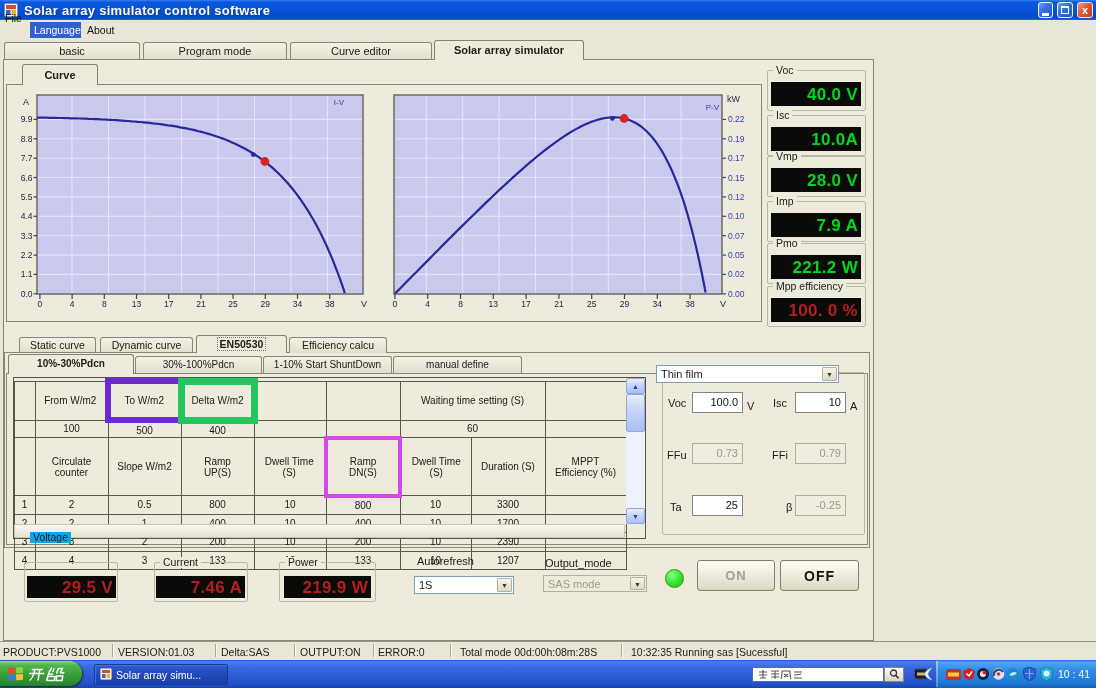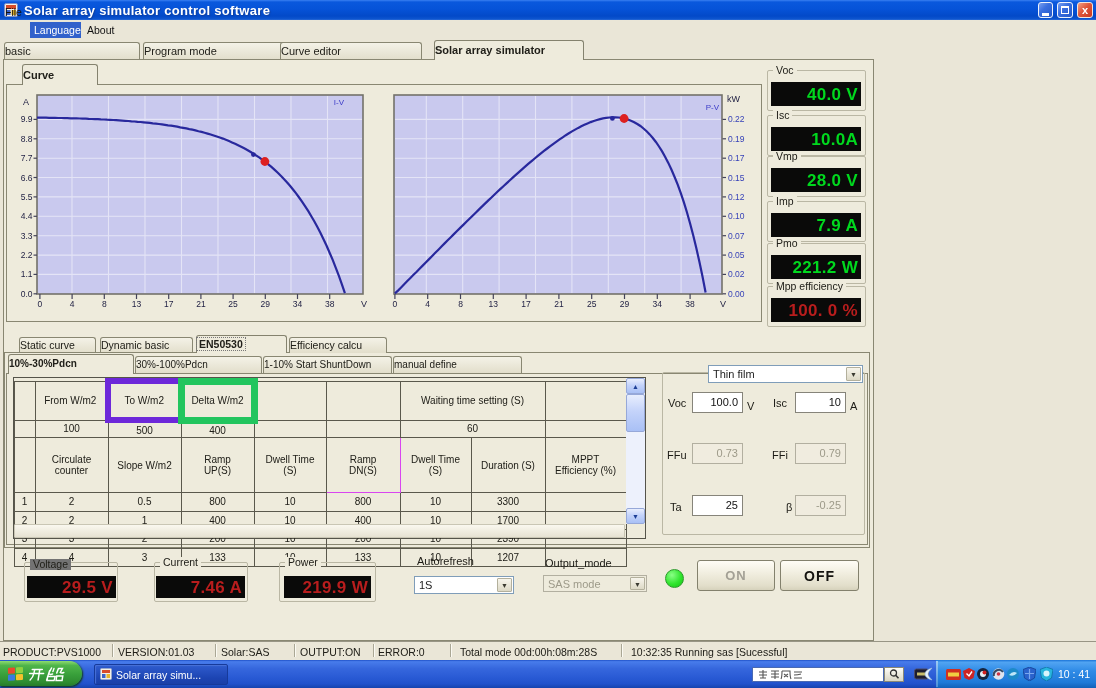--- a/index.html
+++ b/index.html
@@ -1,18 +1,18 @@
 <!DOCTYPE html>
 <html><head><meta charset="utf-8"><style>
 *{margin:0;padding:0;box-sizing:border-box}
 body{font-family:"Liberation Sans",sans-serif}
 #s{position:relative;width:1096px;height:688px;background:#eae6d7;overflow:hidden;font-family:"Liberation Sans",sans-serif}
 .ab{position:absolute}
 .tab{position:absolute;border:1px solid #898772;border-bottom:none;border-radius:3px 3px 0 0;
- background:linear-gradient(#f4f2e7,#e2decb);font-size:11px;color:#21201a}
+ background:linear-gradient(#f4f2e7,#e2decb);text-align:center;font-size:11px;color:#21201a}
 .tab.sel{background:#eeebdc;font-weight:bold;z-index:6;border-color:#84826e}
 .page{position:absolute;border:1px solid #898772;background:#eeebdc}
 .gbox{position:absolute;border:1px solid #bab7a4;border-radius:2px}
 .glab{position:absolute;font-size:10.5px;color:#21201a;background:#eeebdc;padding:0 3px;line-height:11px;white-space:nowrap}
 .lcd{position:absolute;background:#0a0a09;text-align:right;font-weight:bold;font-size:17px;letter-spacing:0.3px;white-space:nowrap}
 .lcd div{position:relative;top:2.5px;padding-right:3px}
 .grn{color:#00d81e}.red{color:#b81d1d}
 .btn{position:absolute;border:1px solid #83816d;border-radius:3px;
  background:linear-gradient(#fffdf6,#f0edde 45%,#e2deca 85%,#d6d2bc);text-align:center;font-weight:bold}
 .combo{position:absolute;background:#fff;border:1px solid #7f9db9;font-size:11px;color:#222}
@@ -36,27 +36,27 @@
     </svg>
 <div class="ab" style="left:24px;top:2.5px;font-size:13px;font-weight:bold;color:#fff;letter-spacing:0.3px;text-shadow:1px 1px 1px #1040a0">Solar array simulator control software</div>
 <div class="ab" style="left:1038px;top:2px;width:15px;height:16px;border-radius:3px;border:1px solid #eef2fb;background:linear-gradient(135deg,#7aa0ef,#3a6fe0 40%,#2458c8)">
       <div class="ab" style="left:3px;top:10px;width:7px;height:3px;background:#fff"></div>
     </div>
 <div class="ab" style="left:1057px;top:2px;width:16px;height:16px;border-radius:3px;border:1px solid #eef2fb;background:linear-gradient(135deg,#7aa0ef,#3a6fe0 40%,#2458c8)">
       <div class="ab" style="left:3px;top:3px;width:8px;height:8px;border:1px solid #fff;border-top-width:2px"></div>
     </div>
 <div class="ab" style="left:1077px;top:2px;width:16px;height:16px;border-radius:3px;border:1px solid #f2e5dd;background:linear-gradient(135deg,#f2a085,#e0563a 45%,#c83a20);color:#fff;font-size:11px;font-weight:bold;text-align:center;line-height:15px">x</div>
 <div class="ab" style="left:0;top:20px;width:1096px;height:19px;background:#eae6d7"></div>
-<div class="ab" style="left:5px;top:6px;font-size:10.5px;color:#111">File</div>
+<div class="ab" style="left:5px;top:12px;font-size:10.5px;color:#111">File</div>
 <div class="ab" style="left:30px;top:21.5px;width:51px;height:16px;background:#3161cb"></div>
 <div class="ab" style="left:34px;top:23.5px;font-size:10.5px;color:#fff">Language</div>
 <div class="ab" style="left:87px;top:23.5px;font-size:10.5px;color:#111">About</div>
 <div class="tab" style="left:4px;top:42px;width:136px;height:18px;line-height:17px">basic</div>
 <div class="tab" style="left:143px;top:42px;width:144px;height:18px;line-height:17px">Program mode</div>
-<div class="tab" style="left:280px;top:42px;width:142px;height:18px;line-height:17px">Curve editor</div>
+<div class="tab" style="left:290px;top:42px;width:142px;height:18px;line-height:17px">Curve editor</div>
 <div class="page" style="left:3px;top:59px;width:871px;height:582px"></div>
 <div class="tab sel" style="left:434px;top:40px;width:150px;height:20px;line-height:19px">Solar array simulator</div>
 <div class="page" style="left:6px;top:84px;width:756px;height:238px"></div>
 <div class="tab sel" style="left:22px;top:64px;width:76px;height:21px;line-height:20px">Curve</div>
 <svg style="position:absolute;left:18px;top:88px" width="352" height="224">
 <rect x="19" y="7" width="326" height="199" fill="#c9c9ee" stroke="#73726a" stroke-width="1.6"></rect>
 <line x1="20" y1="31.4" x2="344" y2="31.4" stroke="#e4e4f6" stroke-width="1.1"></line>
 <line x1="20" y1="50.8" x2="344" y2="50.8" stroke="#e4e4f6" stroke-width="1.1"></line>
 <line x1="20" y1="70.2" x2="344" y2="70.2" stroke="#e4e4f6" stroke-width="1.1"></line>
 <line x1="20" y1="89.5" x2="344" y2="89.5" stroke="#e4e4f6" stroke-width="1.1"></line>
@@ -210,21 +210,21 @@
 <div class="glab" style="left:773px;top:238px">Pmo</div>
 <div class="lcd" style="left:771px;top:255px;width:90px;height:24px">
       <div class="grn">221.2 W</div>
     </div>
 <div class="gbox" style="left:767px;top:286px;width:99px;height:41px"></div>
 <div class="glab" style="left:773px;top:281px">Mpp efficiency</div>
 <div class="lcd" style="left:771px;top:298px;width:90px;height:24px">
       <div class="red">100. 0 %</div>
     </div>
 <div class="tab" style="left:19px;top:337px;width:77px;height:16px;line-height:15px;font-size:10.5px">Static curve</div>
-<div class="tab" style="left:100px;top:337px;width:93px;height:16px;line-height:15px;font-size:10.5px">Dynamic basic</div>
+<div class="tab" style="left:100px;top:337px;width:93px;height:16px;line-height:15px;font-size:10.5px">Dynamic curve</div>
 <div class="page" style="left:4px;top:352px;width:866px;height:196px"></div>
 <div class="tab sel" style="left:196px;top:335px;width:91px;height:18px;line-height:17px;font-size:10.5px"><span style="outline:1px dotted #777;padding:0 2px">EN50530</span></div>
 <div class="tab" style="left:289px;top:337px;width:98px;height:16px;line-height:15px;font-size:10.5px">Efficiency calcu</div>
 <div class="tab" style="left:135px;top:356px;width:127px;height:17px;line-height:16px;font-size:10px">30%-100%Pdcn</div>
 <div class="tab" style="left:263px;top:356px;width:129px;height:17px;line-height:16px;font-size:10px">1-10% Start ShuntDown</div>
 <div class="tab" style="left:393px;top:356px;width:129px;height:17px;line-height:16px;font-size:10px">manual define</div>
 <div class="page" style="left:6px;top:373px;width:862px;height:172px"></div>
 <div class="tab sel" style="left:8px;top:354px;width:126px;height:20px;line-height:18px;font-size:10px">10%-30%Pdcn</div>
 <div class="ab" style="left:13px;top:377px;width:633px;height:162px;border:1px solid #55544a;background:#eeebdc"></div>
 <table style="position:absolute;left:13.5px;top:377.5px;border-collapse:collapse;table-layout:fixed;font-size:10px;color:#21201a;text-align:center">
@@ -259,21 +259,21 @@
           <td style="border:1px solid #5a584c;padding:0"></td>
           <td colspan="2" style="border:1px solid #5a584c;padding:0">60</td>
           <td style="border:1px solid #5a584c;padding:0"></td>
         </tr>
 <tr style="height:26.5px">
           <td style="border:1px solid #5a584c;padding:0"></td>
           <td style="border:1px solid #5a584c;padding:0">Circulate counter</td>
           <td style="border:1px solid #5a584c;padding:0">Slope W/m2</td>
           <td style="border:1px solid #5a584c;padding:8px">Ramp UP(S)</td>
           <td style="border:1px solid #5a584c;padding:0">Dwell Time<br>(S)</td>
-          <td style="border:1px solid #d946ef;padding:16px">Ramp DN(S)</td>
+          <td style="border:4px solid #d946ef;padding:16px">Ramp DN(S)</td>
           <td style="border:1px solid #5a584c;padding:0">Dwell Time<br>(S)</td>
           <td style="border:1px solid #5a584c;padding:0">Duration (S)</td>
           <td style="border:1px solid #5a584c;padding:0">MPPT<br>Efficiency (%)</td>
         </tr>
 <tr style="height:18.5px">
           <td style="border:1px solid #5a584c;padding:0">1</td>
           <td style="border:1px solid #5a584c;padding:0">2</td>
           <td style="border:1px solid #5a584c;padding:0">0.5</td>
           <td style="border:1px solid #5a584c;padding:0">800</td>
           <td style="border:1px solid #5a584c;padding:0">10</td>
@@ -316,40 +316,40 @@
           <td style="border:1px solid #5a584c;padding:0"></td>
         </tr>
 </tbody>
     </table>
 <div class="ab" style="left:626px;top:378px;width:19px;height:146px;background:#edf1fc"></div>
 <div class="sb" style="left:626px;top:378px;width:19px;height:16px;font-size:7px;line-height:15px">▲</div>
 <div class="sb" style="left:626px;top:394px;width:19px;height:38px"></div>
 <div class="sb" style="left:626px;top:508px;width:19px;height:16px;font-size:7px;line-height:15px">▼</div>
 <div class="ab" style="left:14px;top:524px;width:611px;height:14px;background:linear-gradient(#faf8ef,#e6e2d2);border:1px solid #c9c6b4;border-radius:1px"></div>
 <div class="gbox" style="left:662px;top:372px;width:203px;height:163px"></div>
-<div class="combo" style="left:708px;top:365px;width:155px;height:18px">
+<div class="combo" style="left:656px;top:365px;width:183px;height:18px">
       <div style="padding:2px 0 0 4px">Thin film</div>
       <div class="ar" style="font-size:7px;line-height:14px">▼</div>
     </div>
 <div class="lab" style="left:668px;top:397px">Voc</div>
 <div class="inp" style="left:692px;top:392px;width:51px;height:21px">100.0</div>
 <div class="lab" style="left:747px;top:400px">V</div>
 <div class="lab" style="left:773px;top:397px">Isc</div>
 <div class="inp" style="left:795px;top:392px;width:51px;height:21px">10</div>
 <div class="lab" style="left:850px;top:400px">A</div>
 <div class="lab" style="left:667px;top:449px">FFu</div>
 <div class="inp dis" style="left:692px;top:443px;width:51px;height:21px">0.73</div>
 <div class="lab" style="left:772px;top:449px">FFi</div>
 <div class="inp dis" style="left:795px;top:443px;width:51px;height:21px">0.79</div>
 <div class="lab" style="left:670px;top:501px">Ta</div>
 <div class="inp" style="left:692px;top:495px;width:51px;height:21px">25</div>
 <div class="lab" style="left:786px;top:501px">β</div>
 <div class="inp dis" style="left:795px;top:495px;width:51px;height:21px">-0.25</div>
 <div class="gbox" style="left:24px;top:562px;width:94px;height:40px"></div>
-<div class="glab" style="left:30px;top:559px;background:#737373">Voltage</div>
+<div class="glab" style="left:30px;top:532px;background:#0ea5e9">Voltage</div>
 <div class="lcd" style="left:27px;top:576px;width:89px;height:22px;font-size:17px">
       <div class="red" style="top:1.5px">29.5 V</div>
     </div>
 <div class="gbox" style="left:154px;top:562px;width:94px;height:40px"></div>
 <div class="glab" style="left:160px;top:557px;background:#eeebdc">Current</div>
 <div class="lcd" style="left:156px;top:576px;width:89px;height:22px;font-size:17px">
       <div class="red" style="top:1.5px">7.46 A</div>
     </div>
 <div class="gbox" style="left:279px;top:562px;width:97px;height:40px"></div>
 <div class="glab" style="left:285px;top:557px;background:#eeebdc">Power</div>
@@ -371,21 +371,21 @@
 <div class="btn" style="left:780px;top:560px;width:79px;height:31px;line-height:30px;font-size:14px;color:#14130f;letter-spacing:1px">OFF</div>
 <div class="ab" style="left:0;top:641px;width:1096px;height:19px;background:#eae6d7;border-top:1px solid #989585"></div>
 <div class="sdiv" style="left:112px"></div>
 <div class="sdiv" style="left:215px"></div>
 <div class="sdiv" style="left:294px"></div>
 <div class="sdiv" style="left:373px"></div>
 <div class="sdiv" style="left:450px"></div>
 <div class="sdiv" style="left:621px"></div>
 <div class="stxt" style="left:3px">PRODUCT:PVS1000</div>
 <div class="stxt" style="left:118px">VERSION:01.03</div>
-<div class="stxt" style="left:221px">Solar:SAS</div>
+<div class="stxt" style="left:221px">Delta:SAS</div>
 <div class="stxt" style="left:300px">OUTPUT:ON</div>
 <div class="stxt" style="left:378px">ERROR:0</div>
 <div class="stxt" style="left:460px">Total mode 00d:00h:08m:28S</div>
 <div class="stxt" style="left:631px">10:32:35 Running sas [Sucessful]</div>
 <div class="ab" style="left:0;top:660px;width:1096px;height:28px;background:linear-gradient(180deg,#1e50c8 0%,#487ceb 6%,#3667dd 30%,#2a5bd5 60%,#2152cc 85%,#1643ae 100%)"></div>
 <div class="ab" style="left:0;top:661px;width:82px;height:25px;border-radius:0 13px 13px 0;background:linear-gradient(180deg,#8fdb70 0%,#4fb54a 18%,#389f3a 55%,#2e8c31 85%,#267c2a 100%);box-shadow:1px 1px 2px #123a10"></div>
 <svg class="ab" style="left:7px;top:666px" width="17" height="16">
       <g transform="skewY(-4)">
         <rect x="1" y="2" width="7" height="6" rx="1" fill="#e84a2c"></rect>
         <rect x="9" y="2" width="7" height="6" rx="1" fill="#8fd13f"></rect>

